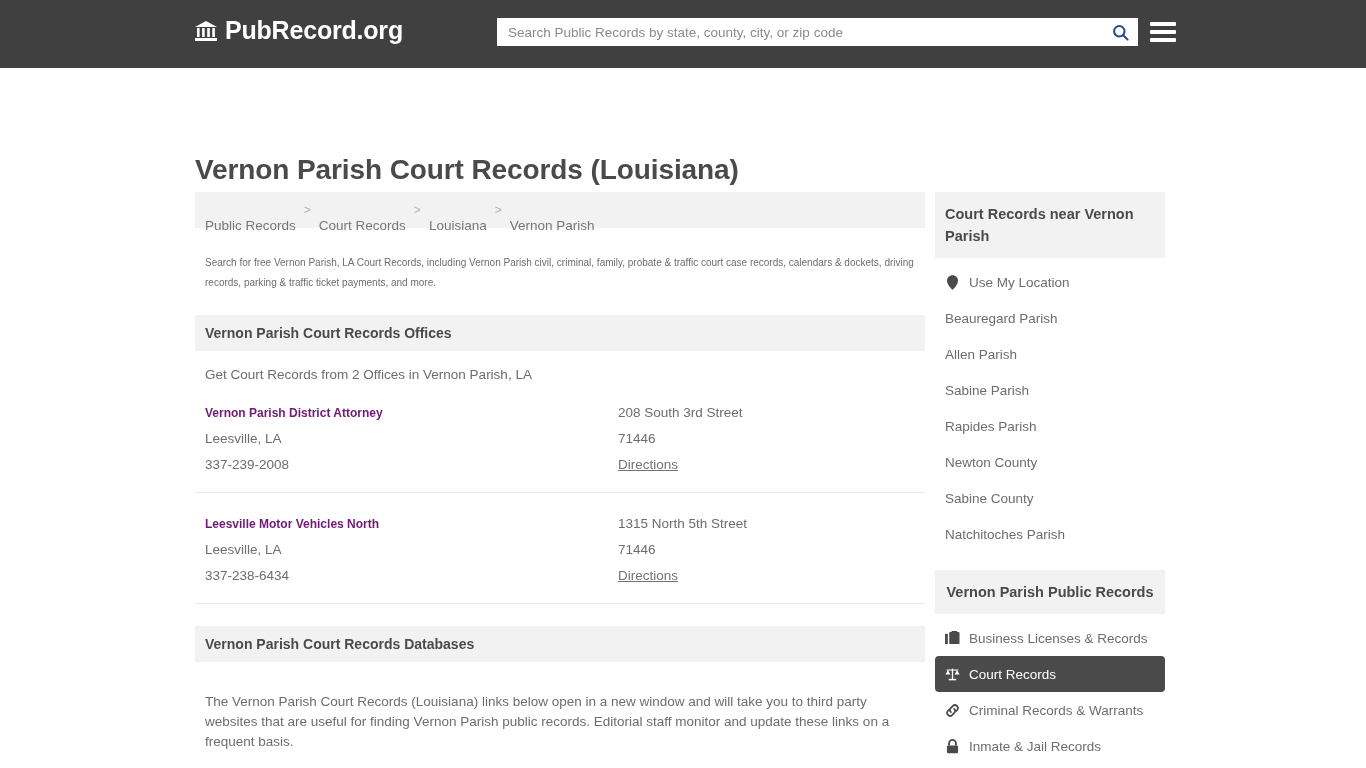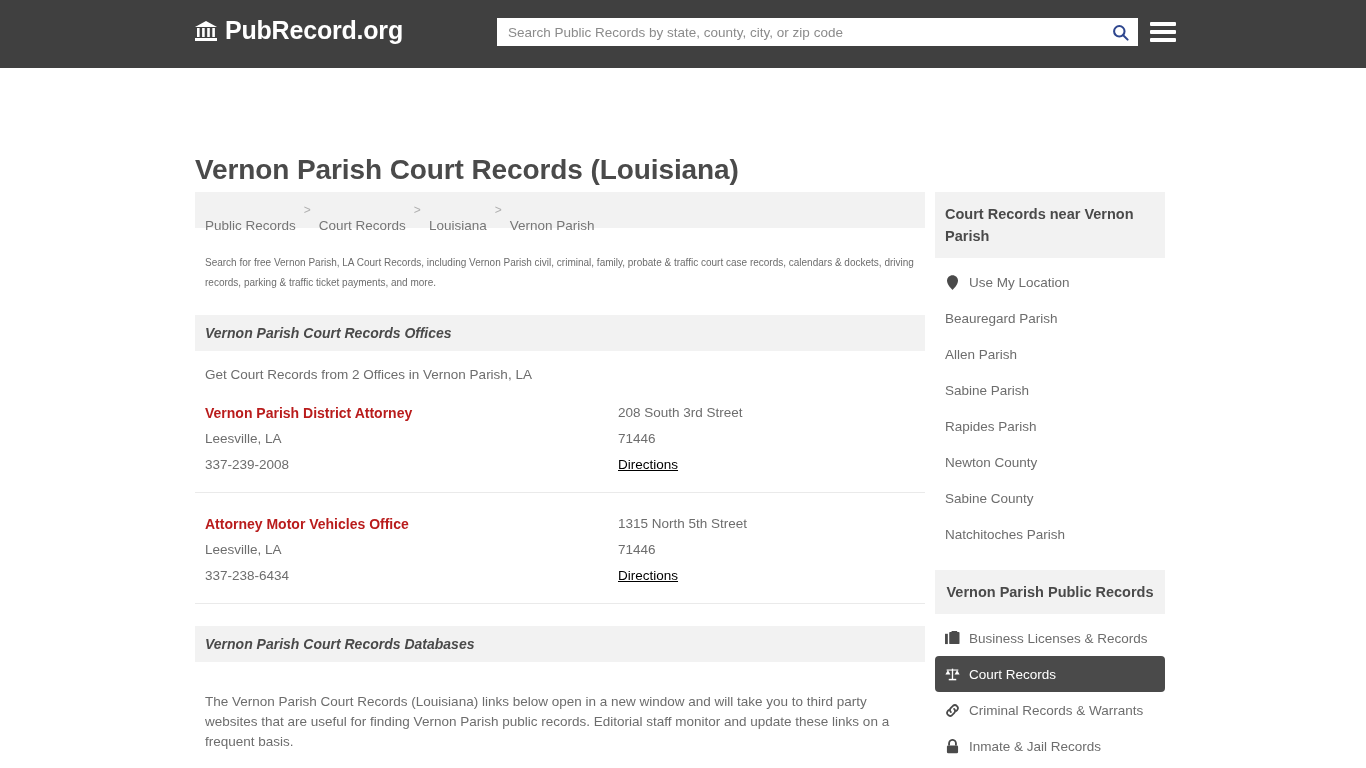--- a/index.html
+++ b/index.html
@@ -132,56 +132,55 @@
   .section-head {
     background: #f2f2f2;
     height: 36px;
     display: flex;
     align-items: center;
     padding: 0 10px;
     font-size: 14px;
     font-weight: bold;
     color: #4a4a4a;
     margin-top: 22px;
-    font-style: italic;
   }
 
   .sub-note {
     padding: 16px 10px 0 10px;
     font-size: 13.5px;
     color: #6d6d6d;
   }
 
   .office {
     display: flex;
     padding: 18px 10px 14px 10px;
     border-bottom: 1px solid #eaeaea;
   }
   .office:last-of-type { border-bottom: none; }
   .office-col { width: 50%; }
   .office-col.right { padding-left: 58px; }
   .office-name {
-    font-size: 14px;
+    font-size: 12px;
     font-weight: bold;
-    color: #b91c1c;
+    color: #701a75;
     line-height: 26px;
   }
   .office-line {
     font-size: 13.5px;
     color: #6d6d6d;
     line-height: 26px;
   }
   .office-addr {
     font-size: 13.5px;
     color: #6d6d6d;
     line-height: 26px;
   }
   .directions {
     font-size: 13.5px;
-    color: #000000;
+    color: #737373;
     text-decoration: underline;
     line-height: 26px;
     display: inline-block;
   }
 
   .db-intro {
     padding: 16px 10px 0 10px;
     font-size: 13.5px;
     line-height: 20px;
     color: #6d6d6d;
@@ -296,21 +295,21 @@
       </div>
       <div class="office-col right">
         <div class="office-addr">208 South 3rd Street</div>
         <div class="office-addr">71446</div>
         <div><a class="directions" href="#">Directions</a></div>
       </div>
     </div>
 
     <div class="office">
       <div class="office-col">
-        <div class="office-name">Attorney Motor Vehicles Office</div>
+        <div class="office-name">Leesville Motor Vehicles North</div>
         <div class="office-line">Leesville, LA</div>
         <div class="office-line">337-238-6434</div>
       </div>
       <div class="office-col right">
         <div class="office-addr">1315 North 5th Street</div>
         <div class="office-addr">71446</div>
         <div><a class="directions" href="#">Directions</a></div>
       </div>
     </div>
 

